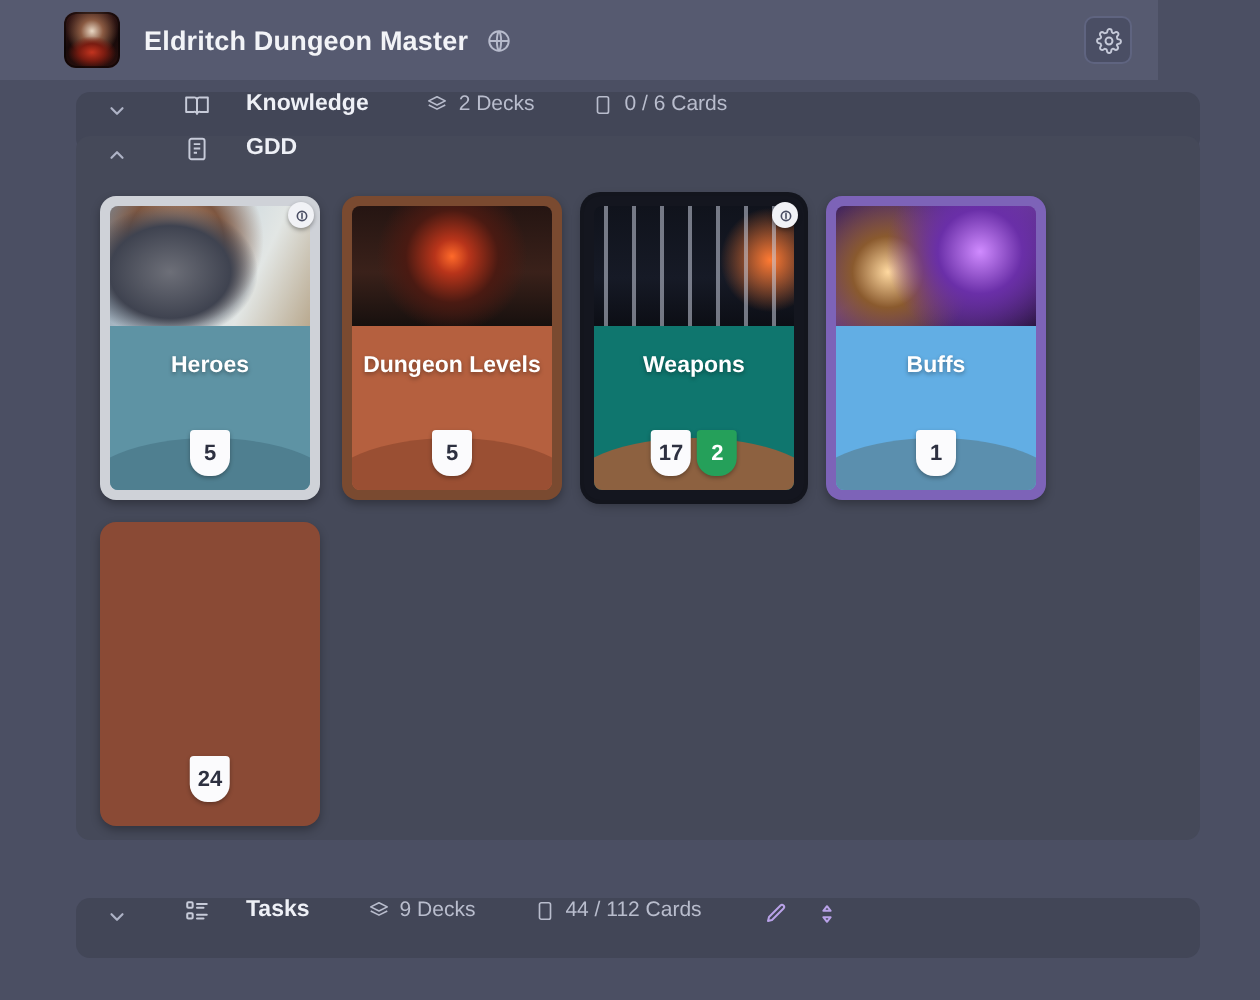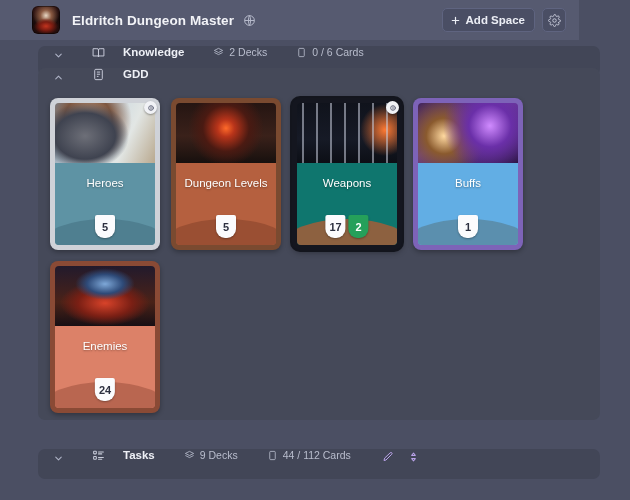--- a/index.html
+++ b/index.html
@@ -92,21 +92,21 @@
     position: absolute; left: 5px; top: 5px; right: 5px; bottom: 5px;
     border-radius: 4px; overflow: hidden;
     display: flex; flex-direction: column;
   }
   .deck-img { height: 60px; width: 100%; flex: none; position: relative; }
   .deck-body {
     flex: 1; position: relative;
     display: flex; align-items: flex-start; justify-content: center;
   }
   .deck-title {
-    margin-top: 14px; font-size: 11.5px; color: #fff; font-weight: 400;
+    margin-top: 14px; font-size: 11.5px; color: #fff; font-weight: 700;
     text-shadow: 0 1px 2px rgba(0,0,0,.35); white-space: nowrap;
   }
   .deck-arc {
     position: absolute; left: -14%; bottom: -26px; width: 128%; height: 52px;
     border-radius: 50%;
   }
   .badges {
     position: absolute; left: 50%; transform: translateX(-50%); bottom: 12px;
     display: flex; gap: 3px; z-index: 4;
   }
@@ -150,28 +150,20 @@
   <div class="avatar"></div>
   <div class="app-title">Eldritch Dungeon Master</div>
   <span class="globe-icon">
     <svg width="13" height="13" viewBox="0 0 24 24" fill="none" stroke="currentColor" stroke-width="1.8">
       <circle cx="12" cy="12" r="9"></circle>
       <path d="M3 12h18M12 3c2.6 2.8 2.6 15.2 0 18M12 3c-2.6 2.8-2.6 15.2 0 18"></path>
     </svg>
   </span>
 
   <div class="topbar-right">
-    <div class="btn-add-space">
-      <span>
-        <svg width="11" height="11" viewBox="0 0 24 24" fill="none" stroke="currentColor" stroke-width="2.6" stroke-linecap="round">
-          <path d="M12 5v14M5 12h14"></path>
-        </svg>
-      </span>
-      <span>Add Space</span>
-    </div>
     <div class="btn-icon-sq">
       <span>
         <svg width="13" height="13" viewBox="0 0 24 24" fill="none" stroke="currentColor" stroke-width="1.8">
           <circle cx="12" cy="12" r="3.2"></circle>
           <path d="M19.4 15a1.6 1.6 0 0 0 .32 1.77l.06.06a2 2 0 1 1-2.83 2.83l-.06-.06a1.6 1.6 0 0 0-1.77-.32 1.6 1.6 0 0 0-1 1.47V21a2 2 0 0 1-4 0v-.1A1.6 1.6 0 0 0 9 19.4a1.6 1.6 0 0 0-1.77.32l-.06.06a2 2 0 1 1-2.83-2.83l.06-.06A1.6 1.6 0 0 0 4.6 15a1.6 1.6 0 0 0-1.47-1H3a2 2 0 0 1 0-4h.1A1.6 1.6 0 0 0 4.6 9a1.6 1.6 0 0 0-.32-1.77l-.06-.06a2 2 0 1 1 2.83-2.83l.06.06A1.6 1.6 0 0 0 9 4.6h.08A1.6 1.6 0 0 0 10.5 3.13V3a2 2 0 0 1 4 0v.1A1.6 1.6 0 0 0 15.5 4.6a1.6 1.6 0 0 0 1.77-.32l.06-.06a2 2 0 1 1 2.83 2.83l-.06.06A1.6 1.6 0 0 0 19.4 9v.08a1.6 1.6 0 0 0 1.47 1.42H21a2 2 0 0 1 0 4h-.1a1.6 1.6 0 0 0-1.5 1.5z"></path>
         </svg>
       </span>
     </div>
   </div>
 </div>
@@ -284,27 +276,20 @@
           <div class="deck-body" style="background: rgb(98, 174, 228);">
             <div class="deck-title">Buffs</div>
             <div class="deck-arc" style="background: rgb(91, 143, 174);"></div>
           </div>
         </div>
         <div class="badges">
           <div class="badge white">1</div>
         </div>
       </div>
       <div class="deck" style="background: rgb(138, 74, 53); box-shadow: rgba(0, 0, 0, 0.3) 0px 2px 5px;">
-        <div class="deck-inner">
-          <div class="deck-img" style="background: radial-gradient(45% 40% at 50% 30%, rgb(126, 168, 216) 0%, rgb(46, 74, 120) 40%, rgba(0, 0, 0, 0) 66%), radial-gradient(60% 50% at 50% 62%, rgb(216, 67, 42) 0%, rgb(122, 31, 20) 45%, rgba(0, 0, 0, 0) 75%), linear-gradient(rgb(34, 26, 44) 0%, rgb(74, 34, 24) 60%, rgb(23, 15, 20) 100%);"></div>
-          <div class="deck-body" style="background: rgb(220, 129, 104);">
-            <div class="deck-title">Enemies</div>
-            <div class="deck-arc" style="background: rgb(185, 102, 80);"></div>
-          </div>
-        </div>
         <div class="badges">
           <div class="badge white">24</div>
         </div>
       </div>
     </div>
 </div>
 
 <div class="section tasks">
   <div class="section-head">
     <span class="chev">

